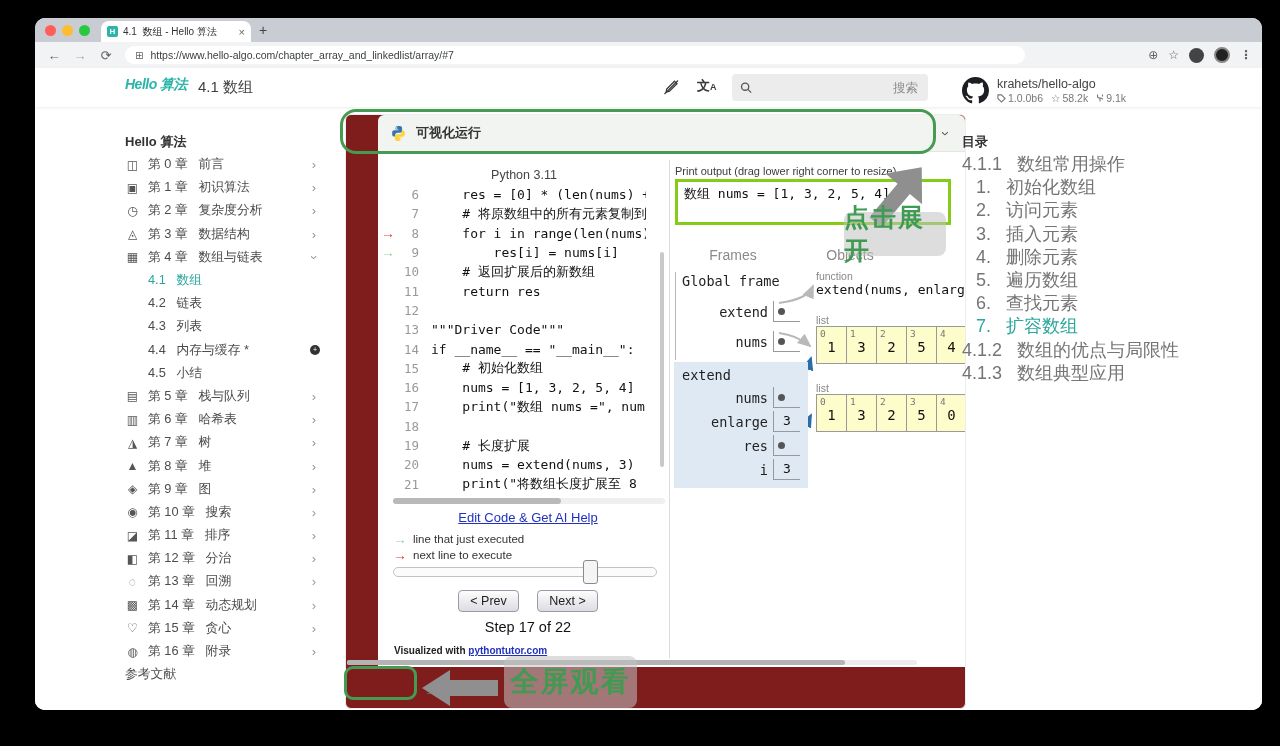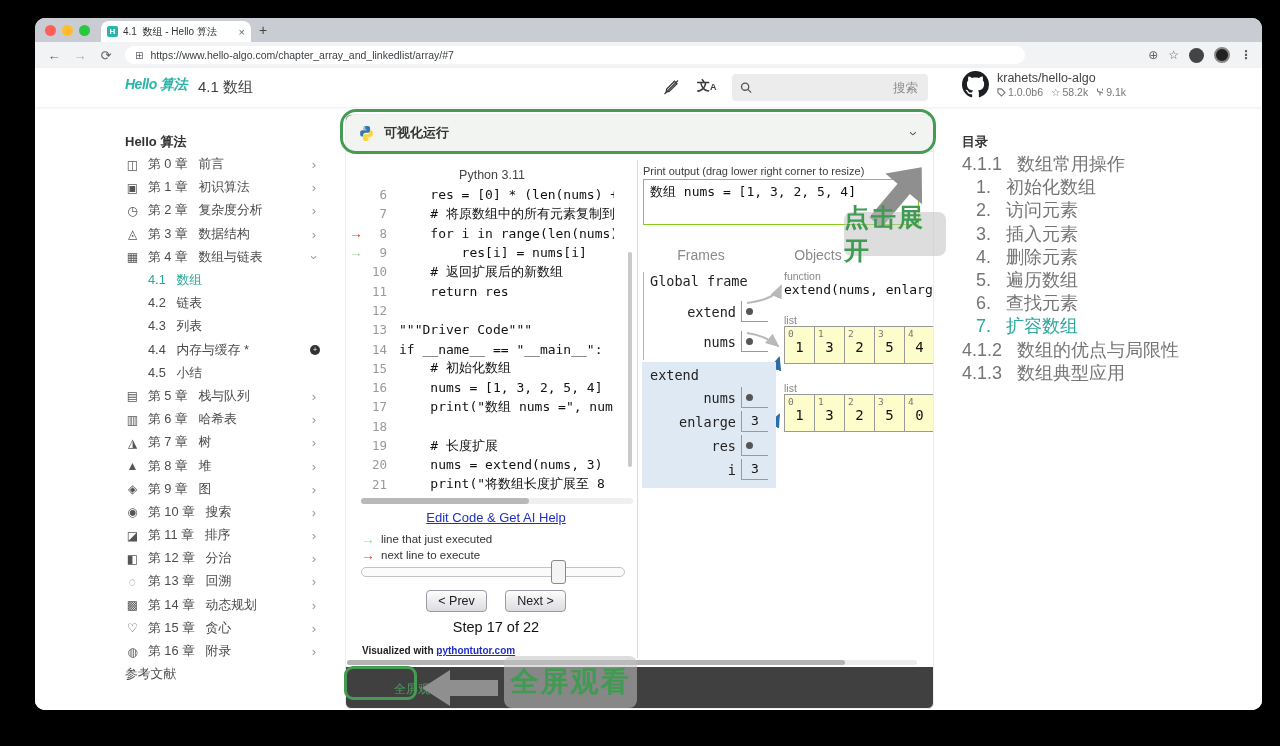--- a/index.html
+++ b/index.html
@@ -28,21 +28,21 @@
   .site-header{position:absolute;left:0;top:0;width:100%;height:39px;background:#fff;box-shadow:0 1px 3px rgba(0,0,0,.08);z-index:5;}
   .logo{position:absolute;left:90px;top:8px;color:#2bb5a9;font-weight:900;font-style:italic;font-size:14px;letter-spacing:-.5px;}
   .page-title{position:absolute;left:163px;top:10px;font-size:15px;color:#3f3f3f;}
   .hdr-ic{position:absolute;top:9px;color:#3a3a3a;}
   .pen{left:626px;width:20px;height:20px;}
   .trans{left:662px;font-size:13px;font-weight:bold;}
   .trans small{font-size:9px;font-weight:bold;}
   .searchbox{position:absolute;left:697px;top:6px;width:196px;height:27px;background:#ececec;border-radius:4px;display:flex;align-items:center;padding:0 8px;box-sizing:border-box;}
   .searchbox input{border:none;background:transparent;outline:none;font-size:12.5px;color:#333;width:140px;margin-left:24px;font-family:inherit;text-align:right;}
   .searchbox input::placeholder{color:#8b8b8b;}
-  .gh{position:absolute;left:927px;top:3px;width:200px;height:33px;display:flex;align-items:flex-start;}
+  .gh{position:absolute;left:927px;top:3px;width:200px;height:33px;display:flex;align-items:flex-end;}
   .gh-name{font-size:12.5px;color:#444;}
   .gh-meta{font-size:10.5px;color:#777;display:flex;gap:8px;align-items:center;margin-top:1px;}
   .gh-meta .m{display:flex;align-items:center;gap:2px;}
   .site-body{position:absolute;left:0;top:39px;width:100%;height:603px;background:#fff;}
   
   .sidebar{position:absolute;left:90px;top:23px;width:195px;}
   .sb-title{font-size:13px;font-weight:bold;color:#333;height:23px;line-height:23px;}
   .sb-row{display:flex;align-items:center;height:23.2px;color:#4c4c4c;font-size:12.8px;cursor:pointer;}
   .sb-icon{width:15px;font-size:12px;color:#555;margin-right:8px;text-align:center;flex:0 0 auto;}
   .sb-label{white-space:pre;flex:1;overflow:hidden;}
@@ -52,21 +52,21 @@
   .sb-row.active .sb-label{color:#2aa79d;}
   .sb-badge{width:10px;height:10px;border-radius:50%;background:#333;color:#fff;font-size:7px;line-height:10px;text-align:center;margin-left:4px;flex:0 0 auto;}
   
   .toc{position:absolute;left:927px;top:23px;width:210px;}
   .toc-title{font-size:13px;font-weight:bold;color:#333;height:23px;line-height:23px;}
   .toc-row{height:23.2px;line-height:23.2px;font-size:18px;color:#757575;cursor:pointer;}
   .toc-row .toc-label{white-space:pre;}
   .toc-row.lv2{padding-left:14px;}
   .toc-row.active .toc-label{color:#2aa79d;}
   
-  .details{position:absolute;left:310px;top:7px;width:587px;background:#404040;border:1px solid #ededed;border-radius:6px;box-sizing:content-box;}
+  .details{position:absolute;left:310px;top:7px;width:587px;background:#7f1d1d;border:1px solid #ededed;border-radius:6px;box-sizing:content-box;padding-left:32px;}
   .summary{height:36px;background:#f2f4f2;border-bottom:1px solid #e4e4e4;display:flex;align-items:center;border-radius:6px 6px 0 0;cursor:pointer;}
   .summary .py{margin-left:12px;}
   .summary-label{font-size:13px;font-weight:bold;color:#333;margin-left:9px;}
   .summary-chev{margin-left:auto;margin-right:16px;color:#555;font-size:15px;transform:rotate(90deg);}
   .dbody{position:relative;height:515px;overflow:hidden;background:#fff;}
   .dfooter{position:relative;height:41px;}
   .fullscreen-link{position:absolute;left:12px;top:14px;font-size:12px;color:#4a9e5f;cursor:pointer;margin-left:36px;}
   
   .pt-runtime{position:absolute;left:15px;top:16px;width:262px;text-align:center;font-size:12.5px;color:#444;}
   .code-lines{position:absolute;left:0;top:33px;width:290px;}
@@ -85,21 +85,21 @@
   .slider{position:absolute;left:15px;top:415px;width:262px;height:8px;border:1px solid #c2c2c2;border-radius:5px;background:#fbfbfb;}
   .slider-thumb{position:absolute;left:205px;top:408px;width:13px;height:22px;background:#f4f4f4;border:1px solid #8a8a8a;border-radius:3px;cursor:pointer;}
   .pt-btns{position:absolute;left:10px;top:438px;width:280px;text-align:center;}
   .pt-btn{display:inline-block;margin:0 7px;padding:3px 11px;font-size:12.5px;color:#222;background:linear-gradient(#fdfdfd,#dcdce2);border:1px solid #9a9aa8;border-radius:4px;cursor:pointer;}
   .step-text{position:absolute;left:10px;top:467px;width:280px;text-align:center;font-size:14.5px;color:#111;}
   .visualized{position:absolute;left:16px;top:493px;font-size:10px;color:#222;font-weight:bold;}
   .visualized a{color:#2030c0;text-decoration:underline;cursor:pointer;}
   .pt-divider{position:absolute;left:291px;top:8px;width:1px;height:498px;background:#dcdcdc;}
   
   .print-label{position:absolute;left:297px;top:13px;font-size:11px;color:#3c3c3c;}
-  .print-box{position:absolute;left:297px;top:27px;width:276px;height:46px;border:1px solid #84cc16;background:#fff;font-family:"DejaVu Sans Mono",monospace;font-size:13px;color:#111;padding:3px 6px;box-sizing:border-box;resize:both;}
+  .print-box{position:absolute;left:297px;top:27px;width:276px;height:46px;border:3px solid #84cc16;background:#fff;font-family:"DejaVu Sans Mono",monospace;font-size:13px;color:#111;padding:3px 6px;box-sizing:border-box;resize:both;}
   .col-hdr{position:absolute;top:95px;font-size:14px;color:#8a8a8a;}
   .frames-hdr{left:310px;width:90px;text-align:center;}
   .objects-hdr{left:432px;width:80px;text-align:center;}
   .gf-line{position:absolute;left:297px;top:120px;width:1px;height:88px;background:#b5b5b5;}
   .gf-label{position:absolute;left:304px;top:121px;font-family:"DejaVu Sans Mono",monospace;font-size:13.5px;color:#222;}
   .vars{position:absolute;width:122px;}
   .gvars{left:300px;top:140px;} .gvars .pt-var{height:30px;}
   .evars{left:300px;top:232px;} .evars .pt-var{height:24px;}
   .pt-var{display:flex;justify-content:flex-end;align-items:flex-end;}
   .var-name{font-family:"DejaVu Sans Mono",monospace;font-size:13.5px;color:#222;padding-right:5px;line-height:20px;}

